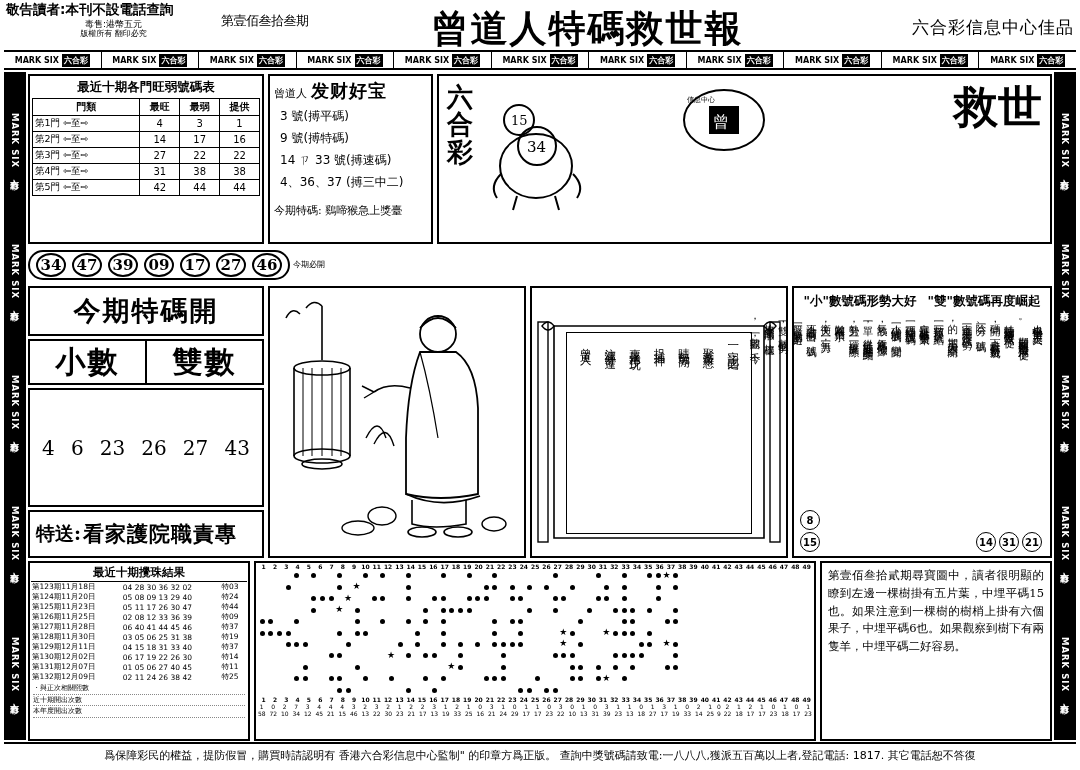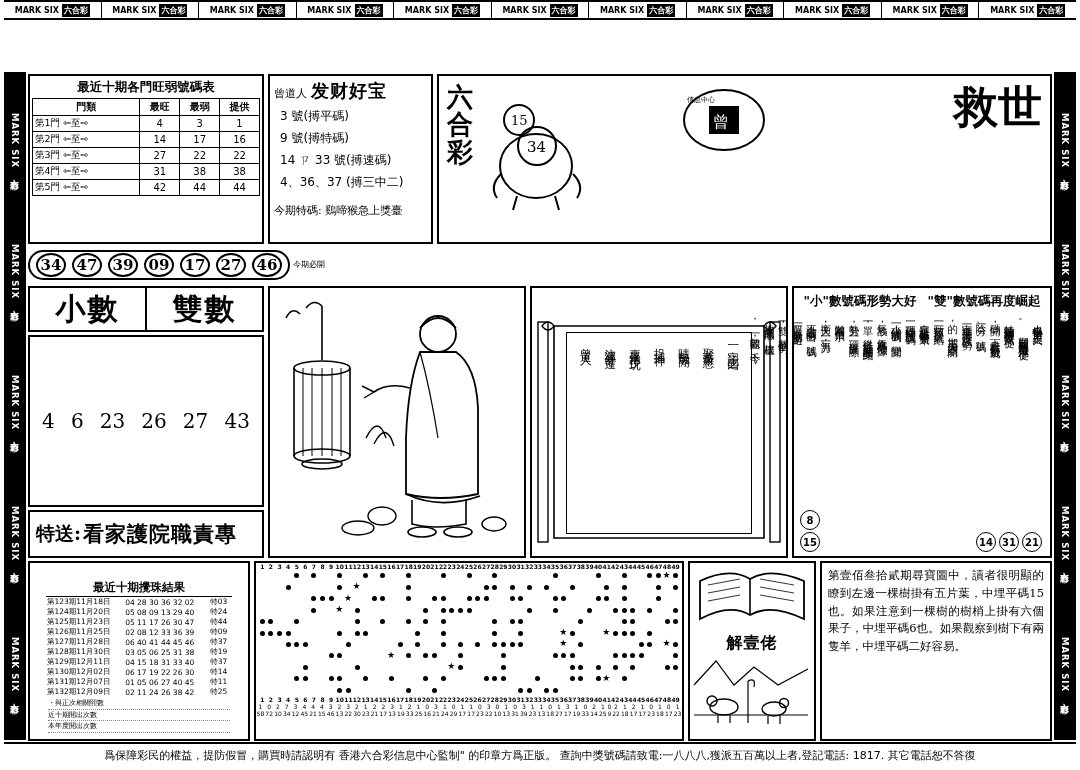--- a/index.html
+++ b/index.html
@@ -136,21 +136,21 @@
   .rc-text { position: absolute; left: 4px; right: 4px; top: 28px; bottom: 4px;
              display: flex; flex-direction: row-reverse; justify-content: flex-start; gap: 1px; padding: 0 2px;}
   .rc-text .col { writing-mode: vertical-rl; font-size: 10.5px; letter-spacing: 1.5px; line-height: 1.25; font-family: "DejaVu Serif", serif; }
   .rc-circles { position: absolute; bottom: 4px; left: 6px; display: flex; flex-direction: column; gap: 2px; }
   .rc-circ { width: 20px; height: 20px; border: 1.5px solid #000; border-radius: 50%;
              display: flex; align-items: center; justify-content: center; font-size: 10px; font-weight: bold; }
   .rc-circles2 { position: absolute; bottom: 4px; right: 8px; display: flex; gap: 3px; }
 
   
   .row4 { display: flex; gap: 4px; margin-top: 3px; height: 180px; }
-  .hist { width: 222px; border: 2px solid #000; padding: 16px; }
+  .hist { width: 222px; border: 2px solid #000; padding: 1px; }
   .hist .h-title { font-size: 11.5px; font-weight: bold; text-align: center; border-bottom: 1px solid #000; padding: 1px 0; }
   .hist table { width: 100%; border-collapse: collapse; font-size: 7.5px; }
   .hist td { padding: 0 1px; white-space: nowrap; font-family: "DejaVu Sans", sans-serif; margin-left: 48px; }
   .hist .note { font-size: 7px; line-height: 1.5; padding: 1px 2px; }
   .hist .note div { border-bottom: 1px dotted #888; }
 
   .grid { flex: 1; border: 2px solid #000; position: relative; overflow: hidden; }
   .grid .gnums { display: flex; font-size: 6px; font-weight: bold; padding: 0 2px; }
   .grid .gnums span { flex: 1; text-align: center; }
   .gcanvas { position: relative; height: 126px; margin: 0 2px; }
@@ -171,20 +171,30 @@
             border-top: 2px solid #000; font-size: 11px; padding-top: 4px; text-align: center;
             letter-spacing: 0px; }
 
   svg { display: block; }
 </style>
 </head>
 <body>
 
 <div class="page">
 
+  <div class="top-head">
+    <div class="head-left">
+      <div class="l1">敬告讀者:本刊不設電話查詢</div>
+      <div class="l2">毒售:港幣五元</div>
+      <div class="l3">版權所有 翻印必究</div>
+    </div>
+    <div class="head-issue">第壹佰叁拾叁期</div>
+    <div class="head-title">曾道人特碼救世報</div>
+    <div class="head-right">六合彩信息中心佳品</div>
+  </div>
 
   <div class="mark-strip">
     <div class="mark-cell">
         <span>MARK SIX</span>
         <span class="cn">六合彩</span>
       </div>
     <div class="mark-cell">
         <span>MARK SIX</span>
         <span class="cn">六合彩</span>
       </div>
@@ -336,20 +346,21 @@
         <div class="ball">17</div>
         <div class="ball">27</div>
         <div class="ball">46</div>
       </div>
       <div class="ballnote">今期必開</div>
     </div>
 
     <div class="row3">
 
       <div class="leftcol">
+        <div class="lc-title">今期特碼開</div>
         <div class="lc-two">
           <div>小數</div>
           <div>雙數</div>
         </div>
         <div class="lc-nums">
           <span>4</span>
           <span>6</span>
           <span>23</span>
           <span>26</span>
           <span>27</span>
@@ -896,40 +907,20 @@
                 <td>17</td>
                 <td>23</td>
                 <td>18</td>
                 <td>17</td>
                 <td>23</td>
               </tr>
         </tbody>
           </table>
       </div>
 
-      <div class="bookart">
-        <svg width="124" height="70">
-          <path d="M10 56 Q40 40 60 52 Q80 40 114 56 L114 18 Q80 4 60 16 Q40 4 10 18 Z" fill="none" stroke="#000" stroke-width="1.8"></path>
-          <path d="M60 16 L60 52" stroke="#000" stroke-width="1.6"></path>
-          <path d="M18 22 L50 16 M18 30 L50 24 M18 38 L50 32 M70 16 L104 22 M70 24 L104 30 M70 32 L104 38" stroke="#000" stroke-width="0.8"></path>
-        </svg>
-        <div class="blabel">解壹佬</div>
-        <svg width="124" height="86" style="position:absolute;bottom:2px;left:0;">
-          <path d="M4 34 L26 10 L44 34 L64 16 L88 34 L118 18" fill="none" stroke="#000" stroke-width="1.2"></path>
-          <path d="M4 64 L118 64" stroke="#000" stroke-width="1"></path>
-          <ellipse cx="34" cy="56" rx="14" ry="8" fill="none" stroke="#000" stroke-width="1.4"></ellipse>
-          <circle cx="22" cy="50" r="5" fill="none" stroke="#000" stroke-width="1.4"></circle>
-          <path d="M28 64 L28 72 M40 64 L40 72" stroke="#000" stroke-width="1.2"></path>
-          <ellipse cx="84" cy="58" rx="12" ry="7" fill="none" stroke="#000" stroke-width="1.4"></ellipse>
-          <circle cx="94" cy="52" r="4.5" fill="none" stroke="#000" stroke-width="1.4"></circle>
-          <path d="M78 65 L78 73 M90 65 L90 73" stroke="#000" stroke-width="1.2"></path>
-          <path d="M58 30 L58 72" stroke="#000" stroke-width="1.2"></path>
-          <path d="M58 30 Q66 26 64 36" fill="none" stroke="#000" stroke-width="1.2"></path>
-        </svg>
-      </div>
 
       <div class="explain">
         <span>第壹佰叁拾貳期尋寶圖中，讀者很明顯的瞭到左邊一棵樹掛有五片葉，中埋平碼15也。如果注意到一棵樹的樹梢上掛有六個果子，中埋平碼6也。如果觀察到樹下有兩隻羊，中埋平碼二好容易。</span>
       </div>
     </div>
   </div>
 
   <div class="footer">爲保障彩民的權益，提防假冒，購買時請認明有 香港六合彩信息中心監制" 的印章方爲正版。 查詢中獎號碼請致電:一八八八,獲派五百萬以上者,登記電話: 1817. 其它電話恕不答復</div>
 </div>
 

